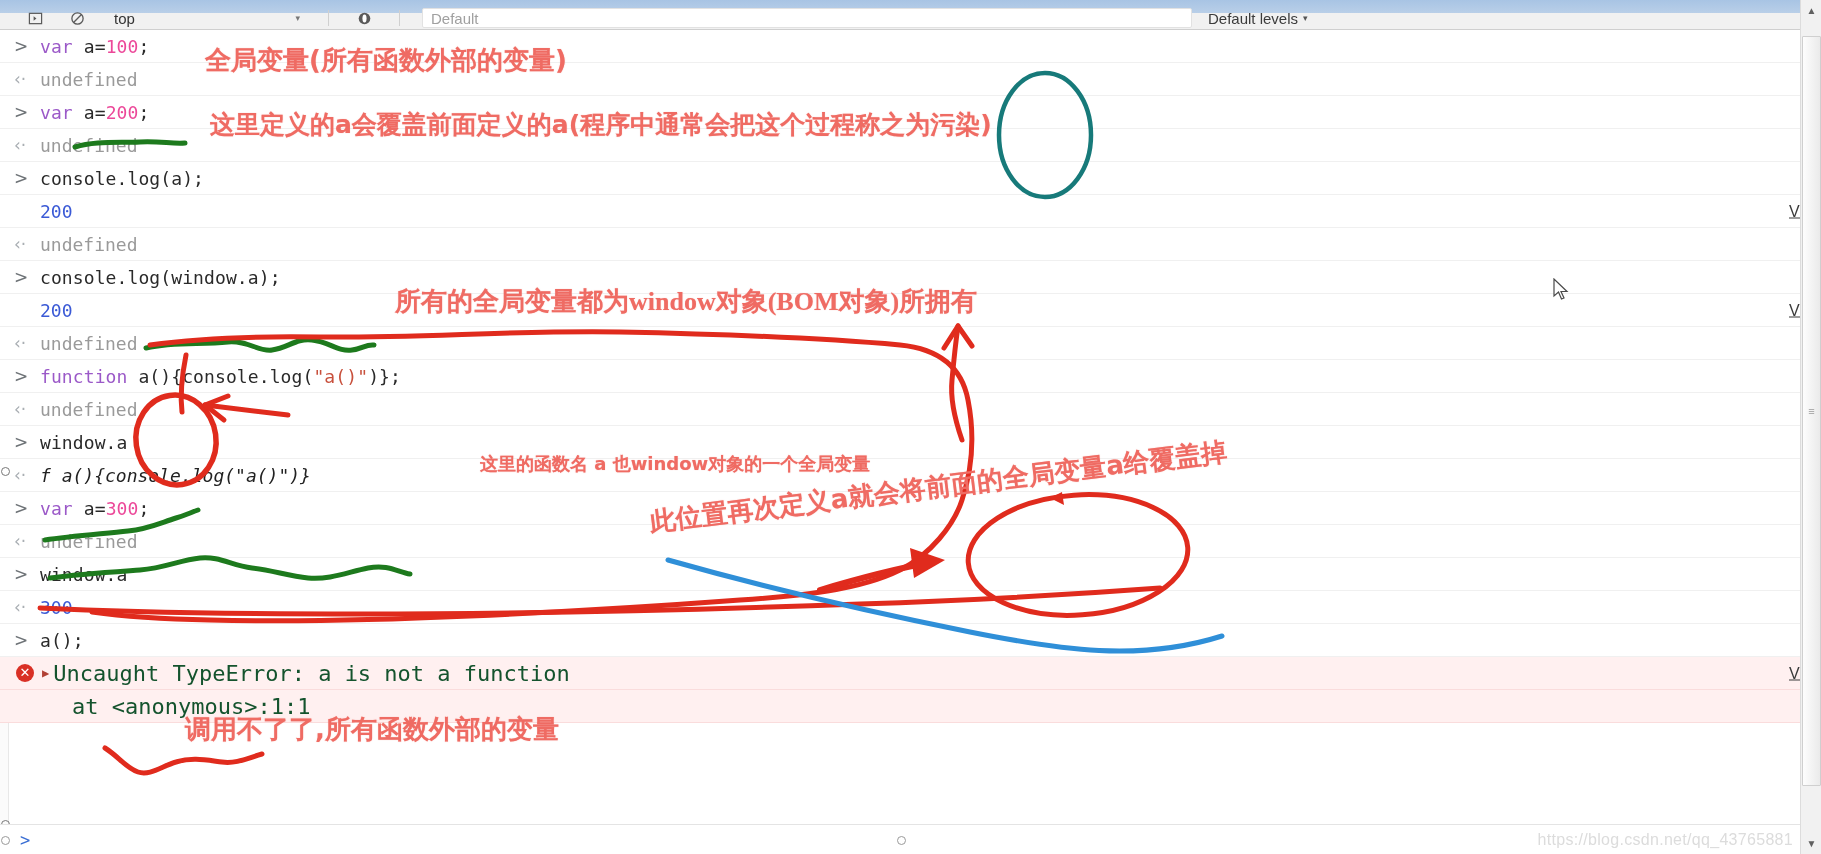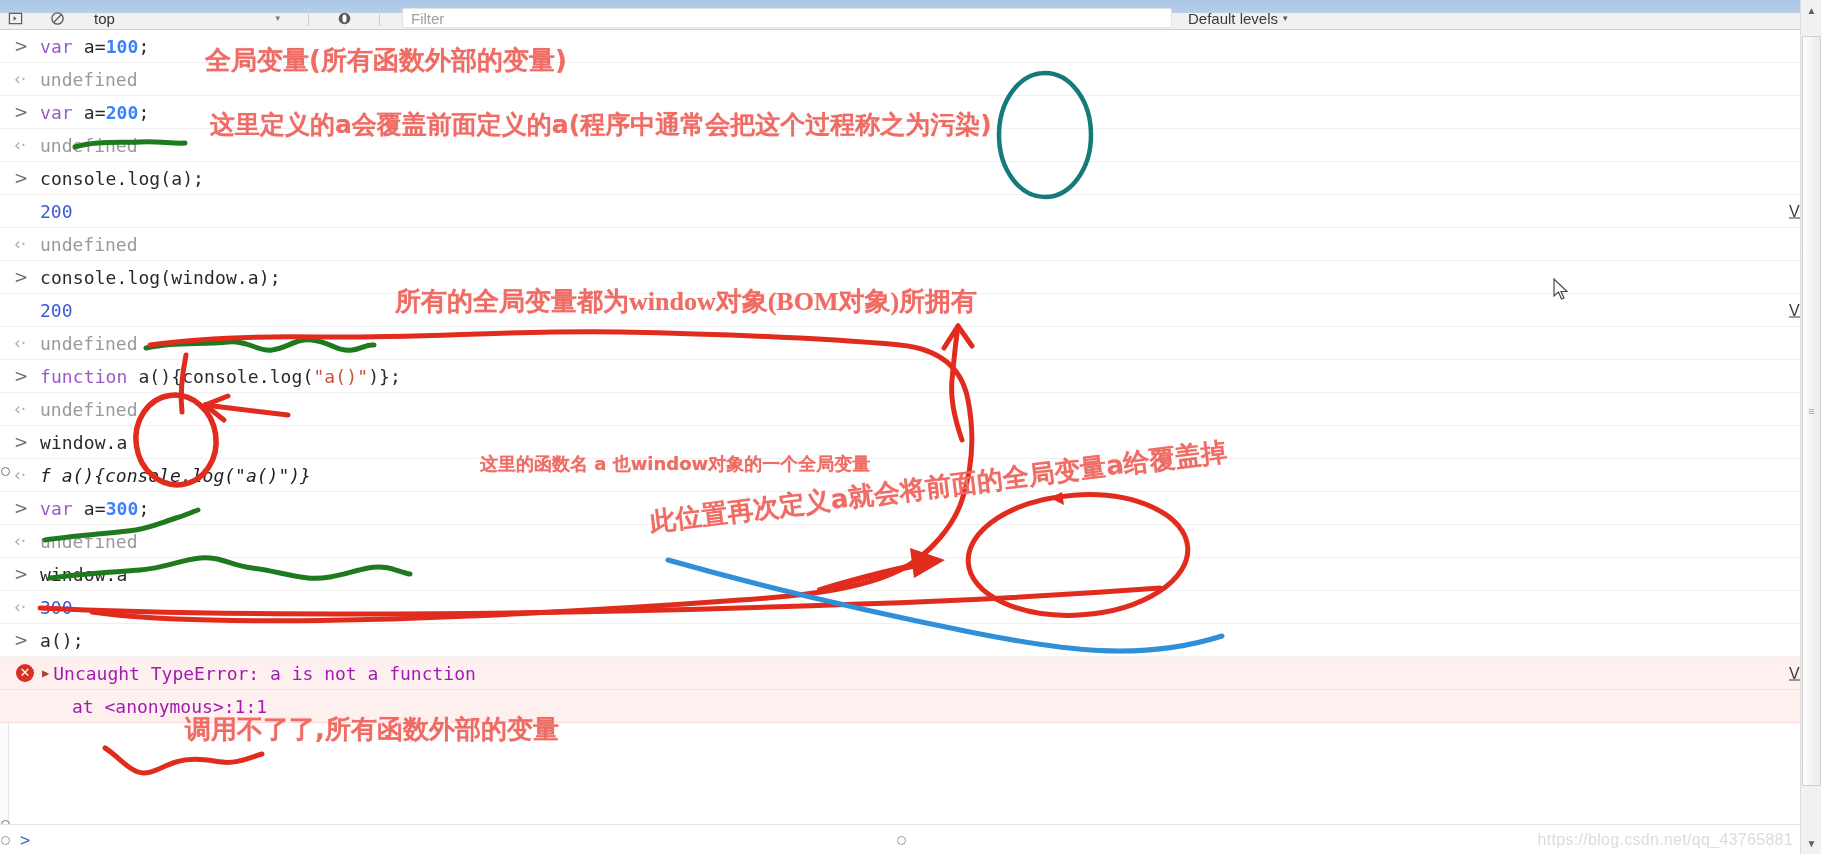--- a/index.html
+++ b/index.html
@@ -12,21 +12,21 @@
     position:relative;
   }
 
   
   #toolbar {
     position:absolute; left:0; top:0; width:1821px; height:30px;
     background:linear-gradient(to bottom,#a8c4e4 0%, #b9cfe8 45%, #f1f1f1 46%, #f1f1f1 100%);
     border-bottom:1px solid #cfcfcf;
     display:flex; align-items:flex-end; overflow:hidden;
   }
-  .tb-inner { display:flex; align-items:center; height:22px; padding-left:2px; gap:16px; width:100%; }
+  .tb-inner { display:flex; align-items:center; height:22px; padding-left:22px; gap:16px; width:100%; }
   .tb-btn {
     width:26px; height:22px; display:flex; align-items:center; justify-content:center;
     color:#5a5a5a; flex:none;
   }
   .tb-btn svg { display:block; }
   .tb-sep { width:1px; height:16px; background:#d0d0d0; margin:0 6px; flex:none; }
   .ctx-select {
     display:flex; align-items:center; justify-content:space-between;
     width:200px; height:20px; padding:0 6px 0 8px;
     font-size:15px; color:#333; flex:none;
@@ -67,27 +67,27 @@
   .row.err2 { background:#fff0f0; border-bottom:1px solid #fadcdc; }
 
   .arrow {
     width:26px; flex:none; text-align:left; font-size:17px;
     color:#8e9499; font-family:"DejaVu Sans", sans-serif;
   }
   .arrow.in { color:#6e7377; }
   .arrow.out { color:#a9aeb3; }
   .code { font-size:18px; color:#2a2a2a; letter-spacing:0.1px; }
   .kw { color:#9b59c8; }
-  .num { color:#3b82f6;font-weight:bold; }
+  .num { color:#ec4899; }
   .num-out { color:#3b5ad6; font-size:18px; }
   .undef { color:#9a9a9a; font-size:18px; }
   .fnres { color:#222; font-style:italic; font-size:18px; }
   .str { color:#c8503c; }
 
-  .errtxt { color:#a21caf; font-size:18px; }
+  .errtxt { color:#14532d; font-size:22px; }
   .err-icon {
     width:18px; height:18px; border-radius:50%; background:#d93025;
     color:#fff; font-size:13px; line-height:18px; text-align:center;
     font-family:"DejaVu Sans",sans-serif; flex:none; margin-right:8px;
     margin-left:2px;
   }
   .tri { color:#b14034; font-size:12px; margin-right:4px; }
 
   .vm {
     position:absolute; right:8px; top:50%; transform:translateY(-50%);
@@ -179,21 +179,21 @@
     </div>
     <div class="tb-sep"></div>
     <div class="tb-btn">
       <svg width="15" height="15" viewBox="0 0 16 16">
           <circle cx="8" cy="8" r="6.2" fill="#5a5a5a"></circle>
           <ellipse cx="8" cy="8" rx="2.2" ry="4.3" fill="#fff"></ellipse>
         </svg>
     </div>
     <div class="tb-sep"></div>
     <div class="filter-box">
-      <span>Filter</span>
+      <span>Default</span>
     </div>
     <div class="levels">
       <span>Default levels</span>
       <span class="caret">▾</span>
     </div>
   </div>
 </div>
 
 <div id="console">
   <div class="gutter-left"></div>

